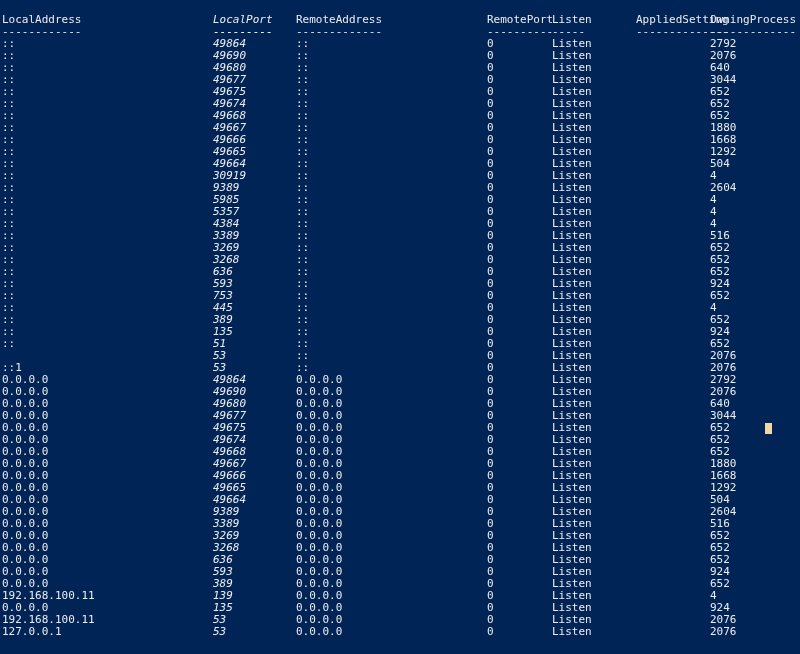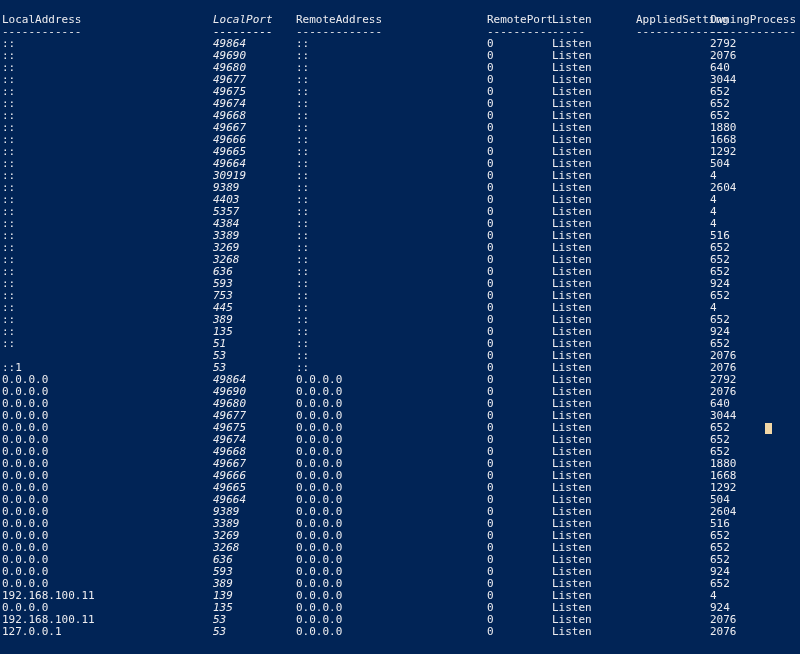--- a/index.html
+++ b/index.html
@@ -67,21 +67,21 @@
       <div class="line"><span class="cell c0">::</span><span class="cell c1">49677</span><span class="cell c2">::</span><span class="cell c3">0</span><span class="cell c4">Listen</span><span class="cell c6">3044</span></div>
       <div class="line"><span class="cell c0">::</span><span class="cell c1">49675</span><span class="cell c2">::</span><span class="cell c3">0</span><span class="cell c4">Listen</span><span class="cell c6">652</span></div>
       <div class="line"><span class="cell c0">::</span><span class="cell c1">49674</span><span class="cell c2">::</span><span class="cell c3">0</span><span class="cell c4">Listen</span><span class="cell c6">652</span></div>
       <div class="line"><span class="cell c0">::</span><span class="cell c1">49668</span><span class="cell c2">::</span><span class="cell c3">0</span><span class="cell c4">Listen</span><span class="cell c6">652</span></div>
       <div class="line"><span class="cell c0">::</span><span class="cell c1">49667</span><span class="cell c2">::</span><span class="cell c3">0</span><span class="cell c4">Listen</span><span class="cell c6">1880</span></div>
       <div class="line"><span class="cell c0">::</span><span class="cell c1">49666</span><span class="cell c2">::</span><span class="cell c3">0</span><span class="cell c4">Listen</span><span class="cell c6">1668</span></div>
       <div class="line"><span class="cell c0">::</span><span class="cell c1">49665</span><span class="cell c2">::</span><span class="cell c3">0</span><span class="cell c4">Listen</span><span class="cell c6">1292</span></div>
       <div class="line"><span class="cell c0">::</span><span class="cell c1">49664</span><span class="cell c2">::</span><span class="cell c3">0</span><span class="cell c4">Listen</span><span class="cell c6">504</span></div>
       <div class="line"><span class="cell c0">::</span><span class="cell c1">30919</span><span class="cell c2">::</span><span class="cell c3">0</span><span class="cell c4">Listen</span><span class="cell c6">4</span></div>
       <div class="line"><span class="cell c0">::</span><span class="cell c1">9389</span><span class="cell c2">::</span><span class="cell c3">0</span><span class="cell c4">Listen</span><span class="cell c6">2604</span></div>
-      <div class="line"><span class="cell c0">::</span><span class="cell c1">4403</span><span class="cell c2">::</span><span class="cell c3">0</span><span class="cell c4">Listen</span><span class="cell c6">4</span></div>
+      <div class="line"><span class="cell c0">::</span><span class="cell c1">5985</span><span class="cell c2">::</span><span class="cell c3">0</span><span class="cell c4">Listen</span><span class="cell c6">4</span></div>
       <div class="line"><span class="cell c0">::</span><span class="cell c1">5357</span><span class="cell c2">::</span><span class="cell c3">0</span><span class="cell c4">Listen</span><span class="cell c6">4</span></div>
       <div class="line"><span class="cell c0">::</span><span class="cell c1">4384</span><span class="cell c2">::</span><span class="cell c3">0</span><span class="cell c4">Listen</span><span class="cell c6">4</span></div>
       <div class="line"><span class="cell c0">::</span><span class="cell c1">3389</span><span class="cell c2">::</span><span class="cell c3">0</span><span class="cell c4">Listen</span><span class="cell c6">516</span></div>
       <div class="line"><span class="cell c0">::</span><span class="cell c1">3269</span><span class="cell c2">::</span><span class="cell c3">0</span><span class="cell c4">Listen</span><span class="cell c6">652</span></div>
       <div class="line"><span class="cell c0">::</span><span class="cell c1">3268</span><span class="cell c2">::</span><span class="cell c3">0</span><span class="cell c4">Listen</span><span class="cell c6">652</span></div>
       <div class="line"><span class="cell c0">::</span><span class="cell c1">636</span><span class="cell c2">::</span><span class="cell c3">0</span><span class="cell c4">Listen</span><span class="cell c6">652</span></div>
       <div class="line"><span class="cell c0">::</span><span class="cell c1">593</span><span class="cell c2">::</span><span class="cell c3">0</span><span class="cell c4">Listen</span><span class="cell c6">924</span></div>
       <div class="line"><span class="cell c0">::</span><span class="cell c1">753</span><span class="cell c2">::</span><span class="cell c3">0</span><span class="cell c4">Listen</span><span class="cell c6">652</span></div>
       <div class="line"><span class="cell c0">::</span><span class="cell c1">445</span><span class="cell c2">::</span><span class="cell c3">0</span><span class="cell c4">Listen</span><span class="cell c6">4</span></div>
       <div class="line"><span class="cell c0">::</span><span class="cell c1">389</span><span class="cell c2">::</span><span class="cell c3">0</span><span class="cell c4">Listen</span><span class="cell c6">652</span></div>

